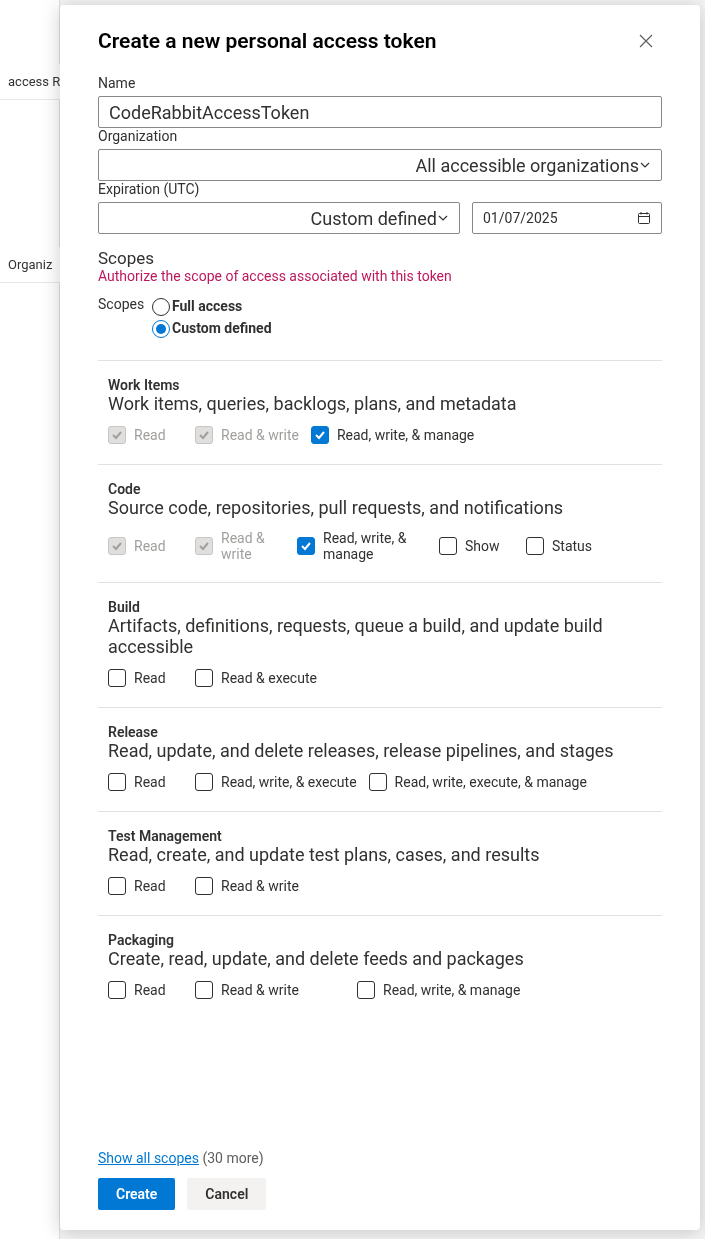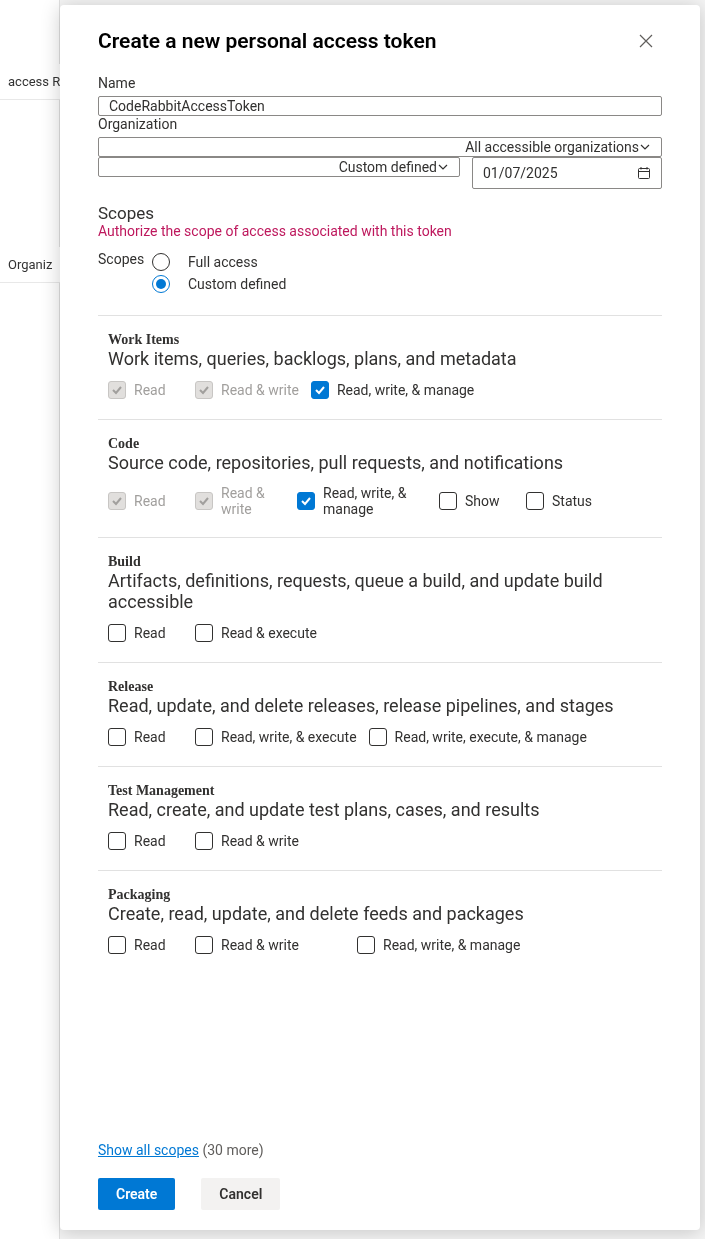--- a/index.html
+++ b/index.html
@@ -68,25 +68,25 @@
     }
     .close-btn svg { width: 16px; height: 16px; }
     .field-label {
       font-size: 14px;
       color: #323130;
       margin-bottom: 5px;
       display: block;
     }
     .text-input, .select-input {
       width: 100%;
-      height: 20px;
+      height: 32px;
       border: 1px solid #8a8886;
       border-radius: 2px;
       padding: 0 10px;
-      font-size: 14px;
+      font-size: 18px;
       font-family: inherit;
       background: #fff;
       color: #323130;
     }
     .select-input {
       display: flex;
       align-items: center;
       justify-content: flex-end;
       cursor: pointer;
     }
@@ -111,24 +111,24 @@
       color: #323130;
       margin-top: 14px;
     }
     .section-sub {
       font-size: 14px;
       color: #be185d;
       margin-bottom: 6px;
     }
     .radio-row {
       display: flex;
-      align-items: center;
-      gap: 18px;
+      gap: 2px;
       margin: 4px 0;
       padding-left: 54px;
+      font-weight: bold;
     }
     .radio-label-left {
       font-size: 14px;
       color: #323130;
       position: absolute;
     }
     .radio-wrapper { position: relative; margin-top: 4px; }
     .radio {
       width: 18px; height: 18px;
       border: 1px solid #323130;
@@ -149,21 +149,20 @@
     .scope-list { margin-top: 18px; }
     .scope-group {
       border-bottom: 1px solid #e1e1e1;
       padding: 16px 10px 20px 10px;
     }
     .scope-group:first-child { border-top: 1px solid #e1e1e1; }
     .scope-title {
       font-size: 14px;
       font-weight: 600;
       color: #323130;
-      font-family: Liberation Serif, serif;
     }
     .scope-desc {
       font-size: 18px;
       color: #323130;
       margin-bottom: 12px;
     }
     .scope-options {
       display: flex;
       flex-wrap: wrap;
       gap: 18px 12px;
@@ -208,22 +207,22 @@
       font-size: 14px;
     }
     .footer-link a {
       color: #0078d4;
       text-decoration: underline;
       cursor: pointer;
     }
     .footer-link span { color: #605e5c; }
     .button-row {
       display: flex;
-      gap: 26px;
-      margin-top: 20px;
+      gap: 12px;
+      margin-top: 12px;
     }
     .btn {
       height: 32px;
       padding: 0 18px;
       border: none;
       border-radius: 2px;
       font-size: 14px;
       font-weight: 600;
       cursor: pointer;
       font-family: inherit;
@@ -259,20 +258,21 @@
     <label class="field-label">Organization</label>
     <div class="select-input">
       <span>All accessible organizations</span>
       <svg class="chevron-icon" width="12" height="12" viewBox="0 0 12 12" fill="none" stroke="#323130" stroke-width="1.2">
           <path d="M2 4 L6 8 L10 4"></path>
         </svg>
     </div>
   </div>
 
   <div class="field-group">
+    <label class="field-label">Expiration (UTC)</label>
     <div class="expiration-row">
       <div class="select-input expiration-select">
         <span>Custom defined</span>
         <svg class="chevron-icon" width="12" height="12" viewBox="0 0 12 12" fill="none" stroke="#323130" stroke-width="1.2">
             <path d="M2 4 L6 8 L10 4"></path>
           </svg>
       </div>
       <div class="date-input">
         <span>01/07/2025</span>
         <svg width="14" height="14" viewBox="0 0 14 14" fill="none" stroke="#323130" stroke-width="1">

